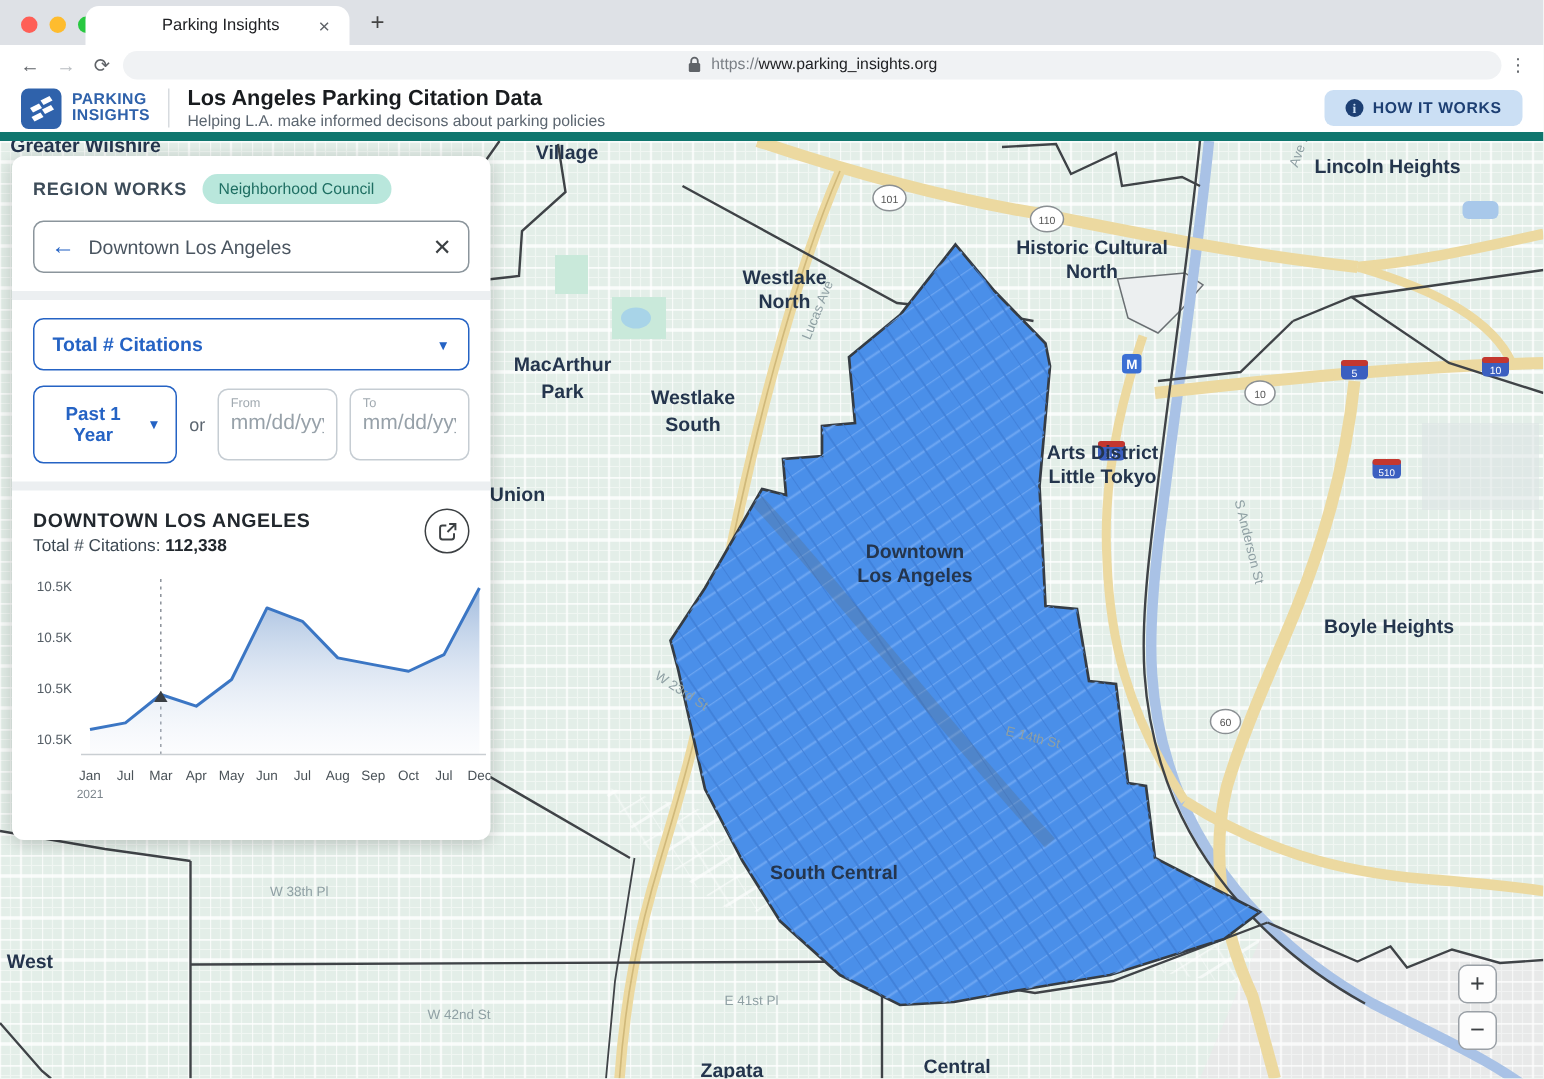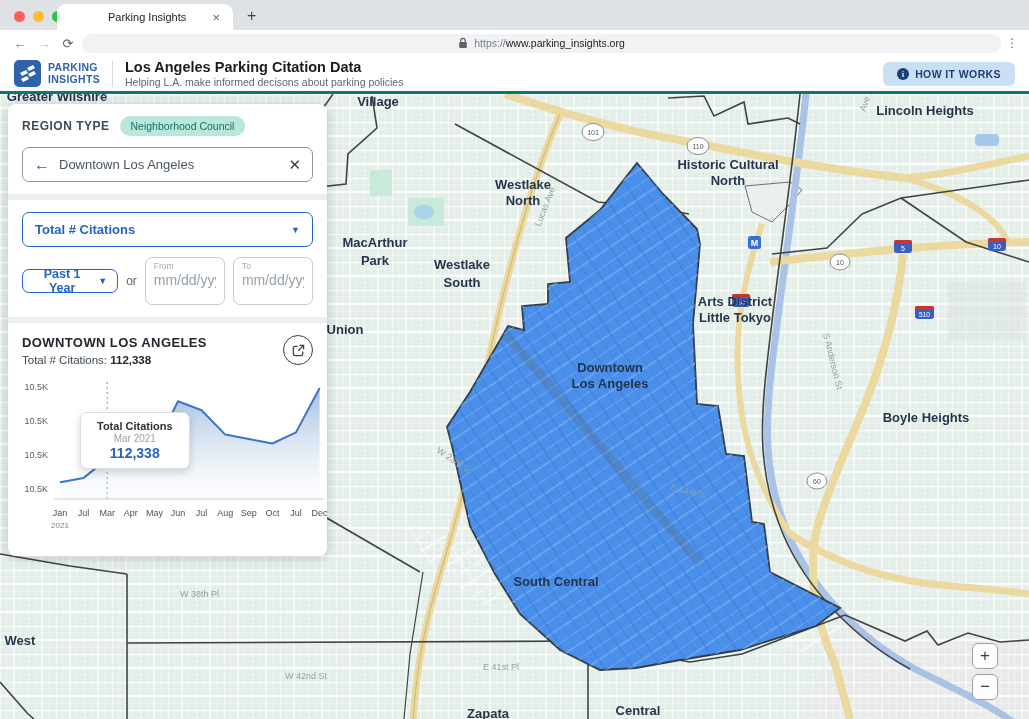--- a/index.html
+++ b/index.html
@@ -19,21 +19,21 @@
   .urlrow { height:26px; background:#fff; display:flex; align-items:center; padding:0 10px; gap:4px; }
   .navic { font-size:13px; color:#5f6368; width:20px; text-align:center; }
   .navic.fwd { color:#b9bdc1; }
   .urlpill { flex:1; height:19px; background:#f0f2f4; border-radius:10px; display:flex;
     align-items:center; padding:0 10px; gap:6px;justify-content:center; }
   .urltext { font-size:10.5px; color:#202124; }
   .urltext .scheme { color:#7a7f85; }
   .kebab { color:#5f6368; font-size:12px; letter-spacing:0; line-height:4px; width:14px; text-align:center; }
 
   
-  .appheader { height:38px; background:#fff; border-bottom:3px solid #0f766e; display:flex;
+  .appheader { height:38px; background:#fff; border-bottom:6px solid #0f766e; display:flex;
     align-items:center; padding:0 14px; position:relative; z-index:30; }
   .logomark { width:27px; height:27px; background:#2f62ab; border-radius:5px; flex:none; }
   .logotype { margin-left:7px; color:#2f62ab; font-weight:bold; font-size:10.5px; line-height:11.5px;
     letter-spacing:.3px; }
   .hdiv { width:1px; height:26px; background:#d7dbdf; margin:0 12px; }
   .apptitle { font-size:14.5px; font-weight:bold; color:#191c1f; }
   .appsub { font-size:10.5px; color:#5c6670; margin-top:1px; }
   .howbtn { margin-left:auto; background:#cbdff4; color:#1d3f73; border:none; border-radius:6px;
     height:24px; padding:0 14px; font-size:10.5px; font-weight:bold; letter-spacing:.4px;
     display:flex; align-items:center; gap:6px; cursor:pointer; }
@@ -61,21 +61,21 @@
   .searchbox { margin-top:11px; height:35px; border:1.5px solid #8b959c; border-radius:7px;
     display:flex; align-items:center; padding:0 11px; gap:9px; background:#fff; }
   .backarrow { color:#2563c4; font-size:16px; font-weight:bold; }
   .searchval { flex:1; border:none; outline:none; font-size:13px; color:#4a5560;
     font-family:"Liberation Sans", sans-serif; background:transparent; }
   .clearx { color:#3c4043; font-size:15px; }
   .metricsel { height:35px; border:1.5px solid #2563c4; border-radius:7px; display:flex;
     align-items:center; padding:0 12px; color:#2563c4; font-weight:bold; font-size:13px; }
   .caret { margin-left:auto; font-size:9px; }
   .timerow { display:flex; align-items:center; gap:8px; margin-top:10px; }
-  .presetbtn { height:24px; border:1.5px solid #2563c4; border-radius:7px; background:#fff;
+  .presetbtn { height:52px; border:1.5px solid #2563c4; border-radius:7px; background:#fff;
     color:#2563c4; font-weight:bold; font-size:12.5px; padding:0 10px; display:flex;
     align-items:center; gap:7px; cursor:pointer; font-family:"Liberation Sans", sans-serif; }
   .orlabel { font-size:12px; color:#5c6670; }
   .datebox { width:87px; height:48px; border:1.5px solid #c6cdd3; border-radius:7px; padding:3px 8px 0; }
   .datebox .dlab { font-size:8.5px; color:#a0a9b0; display:block; }
   .datebox input { border:none; outline:none; width:100%; font-size:14px; color:#737d85;
     font-family:"Liberation Sans", sans-serif; background:transparent; }
   .datebox input::placeholder { color:#97a1a9; }
 
   
@@ -309,21 +309,21 @@
 </svg>
 
   <div class="zoomctl" style="top:549px;">
     <div class="zbtn">+</div>
     <div class="zbtn">−</div>
   </div>
 
   <aside class="panel" style="top:0px; margin-top:10px;">
     <div class="card">
       <div class="rtrow">
-        <span class="rtlabel">REGION TYPE</span>
+        <span class="rtlabel">REGION WORKS</span>
         <span class="rtpill">Neighborhood Council</span>
       </div>
       <div class="searchbox">
         <span class="backarrow">←</span>
         <input class="searchval" readonly="" value="Downtown Los Angeles" style="">
         <span class="clearx">✕</span>
       </div>
     </div>
     <div class="carddiv"></div>
     <div class="card">
@@ -390,21 +390,16 @@
             <span style="left: 102.4px;">May</span>
             <span style="left: 126px;">Jun</span>
             <span style="left: 149.6px;">Jul</span>
             <span style="left: 173.2px;">Aug</span>
             <span style="left: 196.8px;">Sep</span>
             <span style="left: 220.4px;">Oct</span>
             <span style="left: 244px;">Jul</span>
             <span style="left: 267.6px;">Dec</span>
             <span class="yr" style="left: 8px;">2021</span>
           </div>
-        <div class="tooltip">
-          <div class="tt1">Total Citations</div>
-          <div class="tt2">Mar 2021</div>
-          <div class="tt3">112,338</div>
-        </div>
       </div>
     </div>
   </aside>
 </div>
 
 </body></html>

